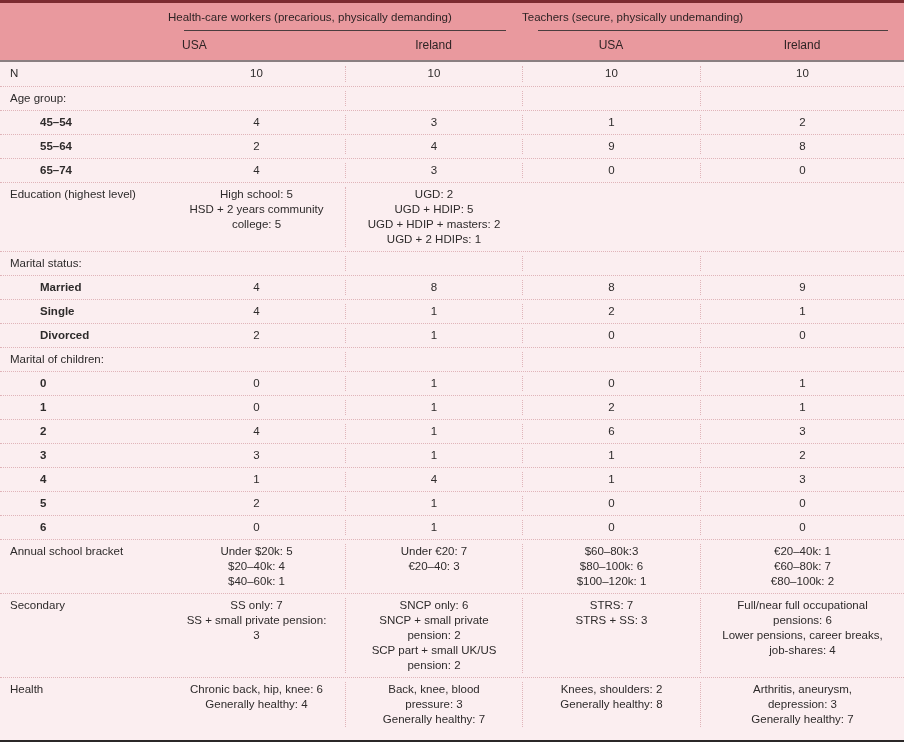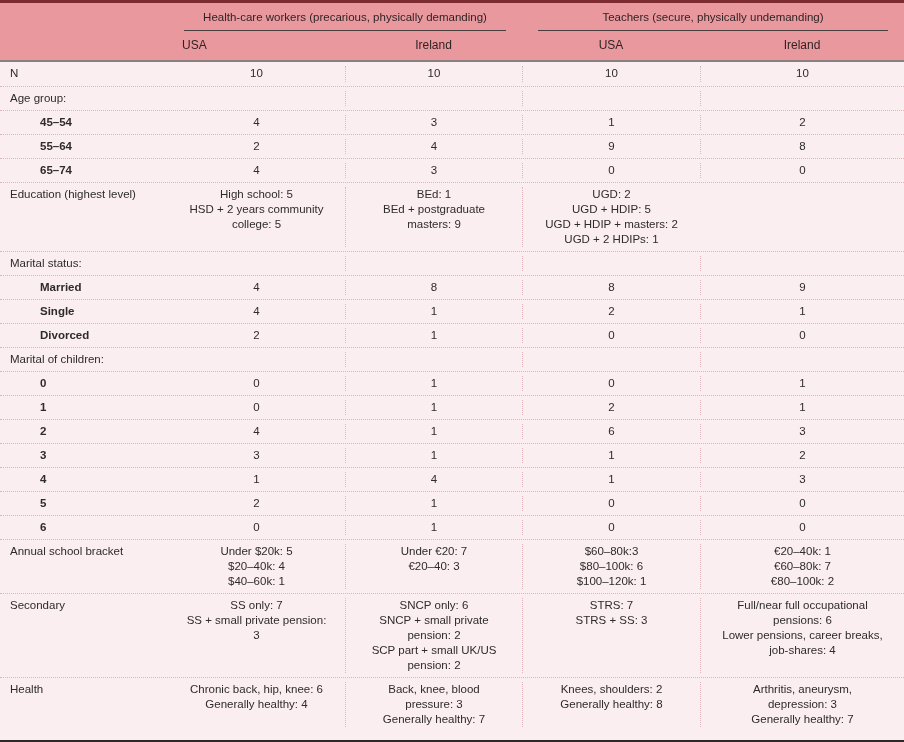--- a/index.html
+++ b/index.html
@@ -19,21 +19,20 @@
     background:var(--header-bg,#e9999e);
     border-bottom:2px solid #8a7f81;
   }
   .group-row{
     display:grid;
     grid-template-columns:168px 354px 382px;
   }
   .group-cell{padding-top:7px;}
   .group-title{
     display:block;
-    text-align:center;
     font-size:11.5px;
     line-height:14px;
     color:#2f2425;
   }
   .group-rule{
     height:0;
     border-bottom:1.5px solid #4a3d3e;
     margin:6px 16px 0 16px;
   }
   .cols-row{
@@ -143,23 +142,20 @@
     <div class="cell val vsep">3</div>
     <div class="cell val vsep">0</div>
     <div class="cell val vsep">0</div>
   </div>
 
   <div class="trow">
     <div class="cell label">Education (highest level)</div>
     <div class="cell val">High school: 5
 HSD + 2 years community
 college: 5</div>
-    <div class="cell val vsep">BEd: 1
-BEd + postgraduate
-masters: 9</div>
     <div class="cell val vsep">UGD: 2
 UGD + HDIP: 5
 UGD + HDIP + masters: 2
 UGD + 2 HDIPs: 1</div>
   </div>
 
   <div class="trow">
     <div class="cell label">Marital status:</div>
     <div class="cell val"></div>
     <div class="cell val vsep"></div>

